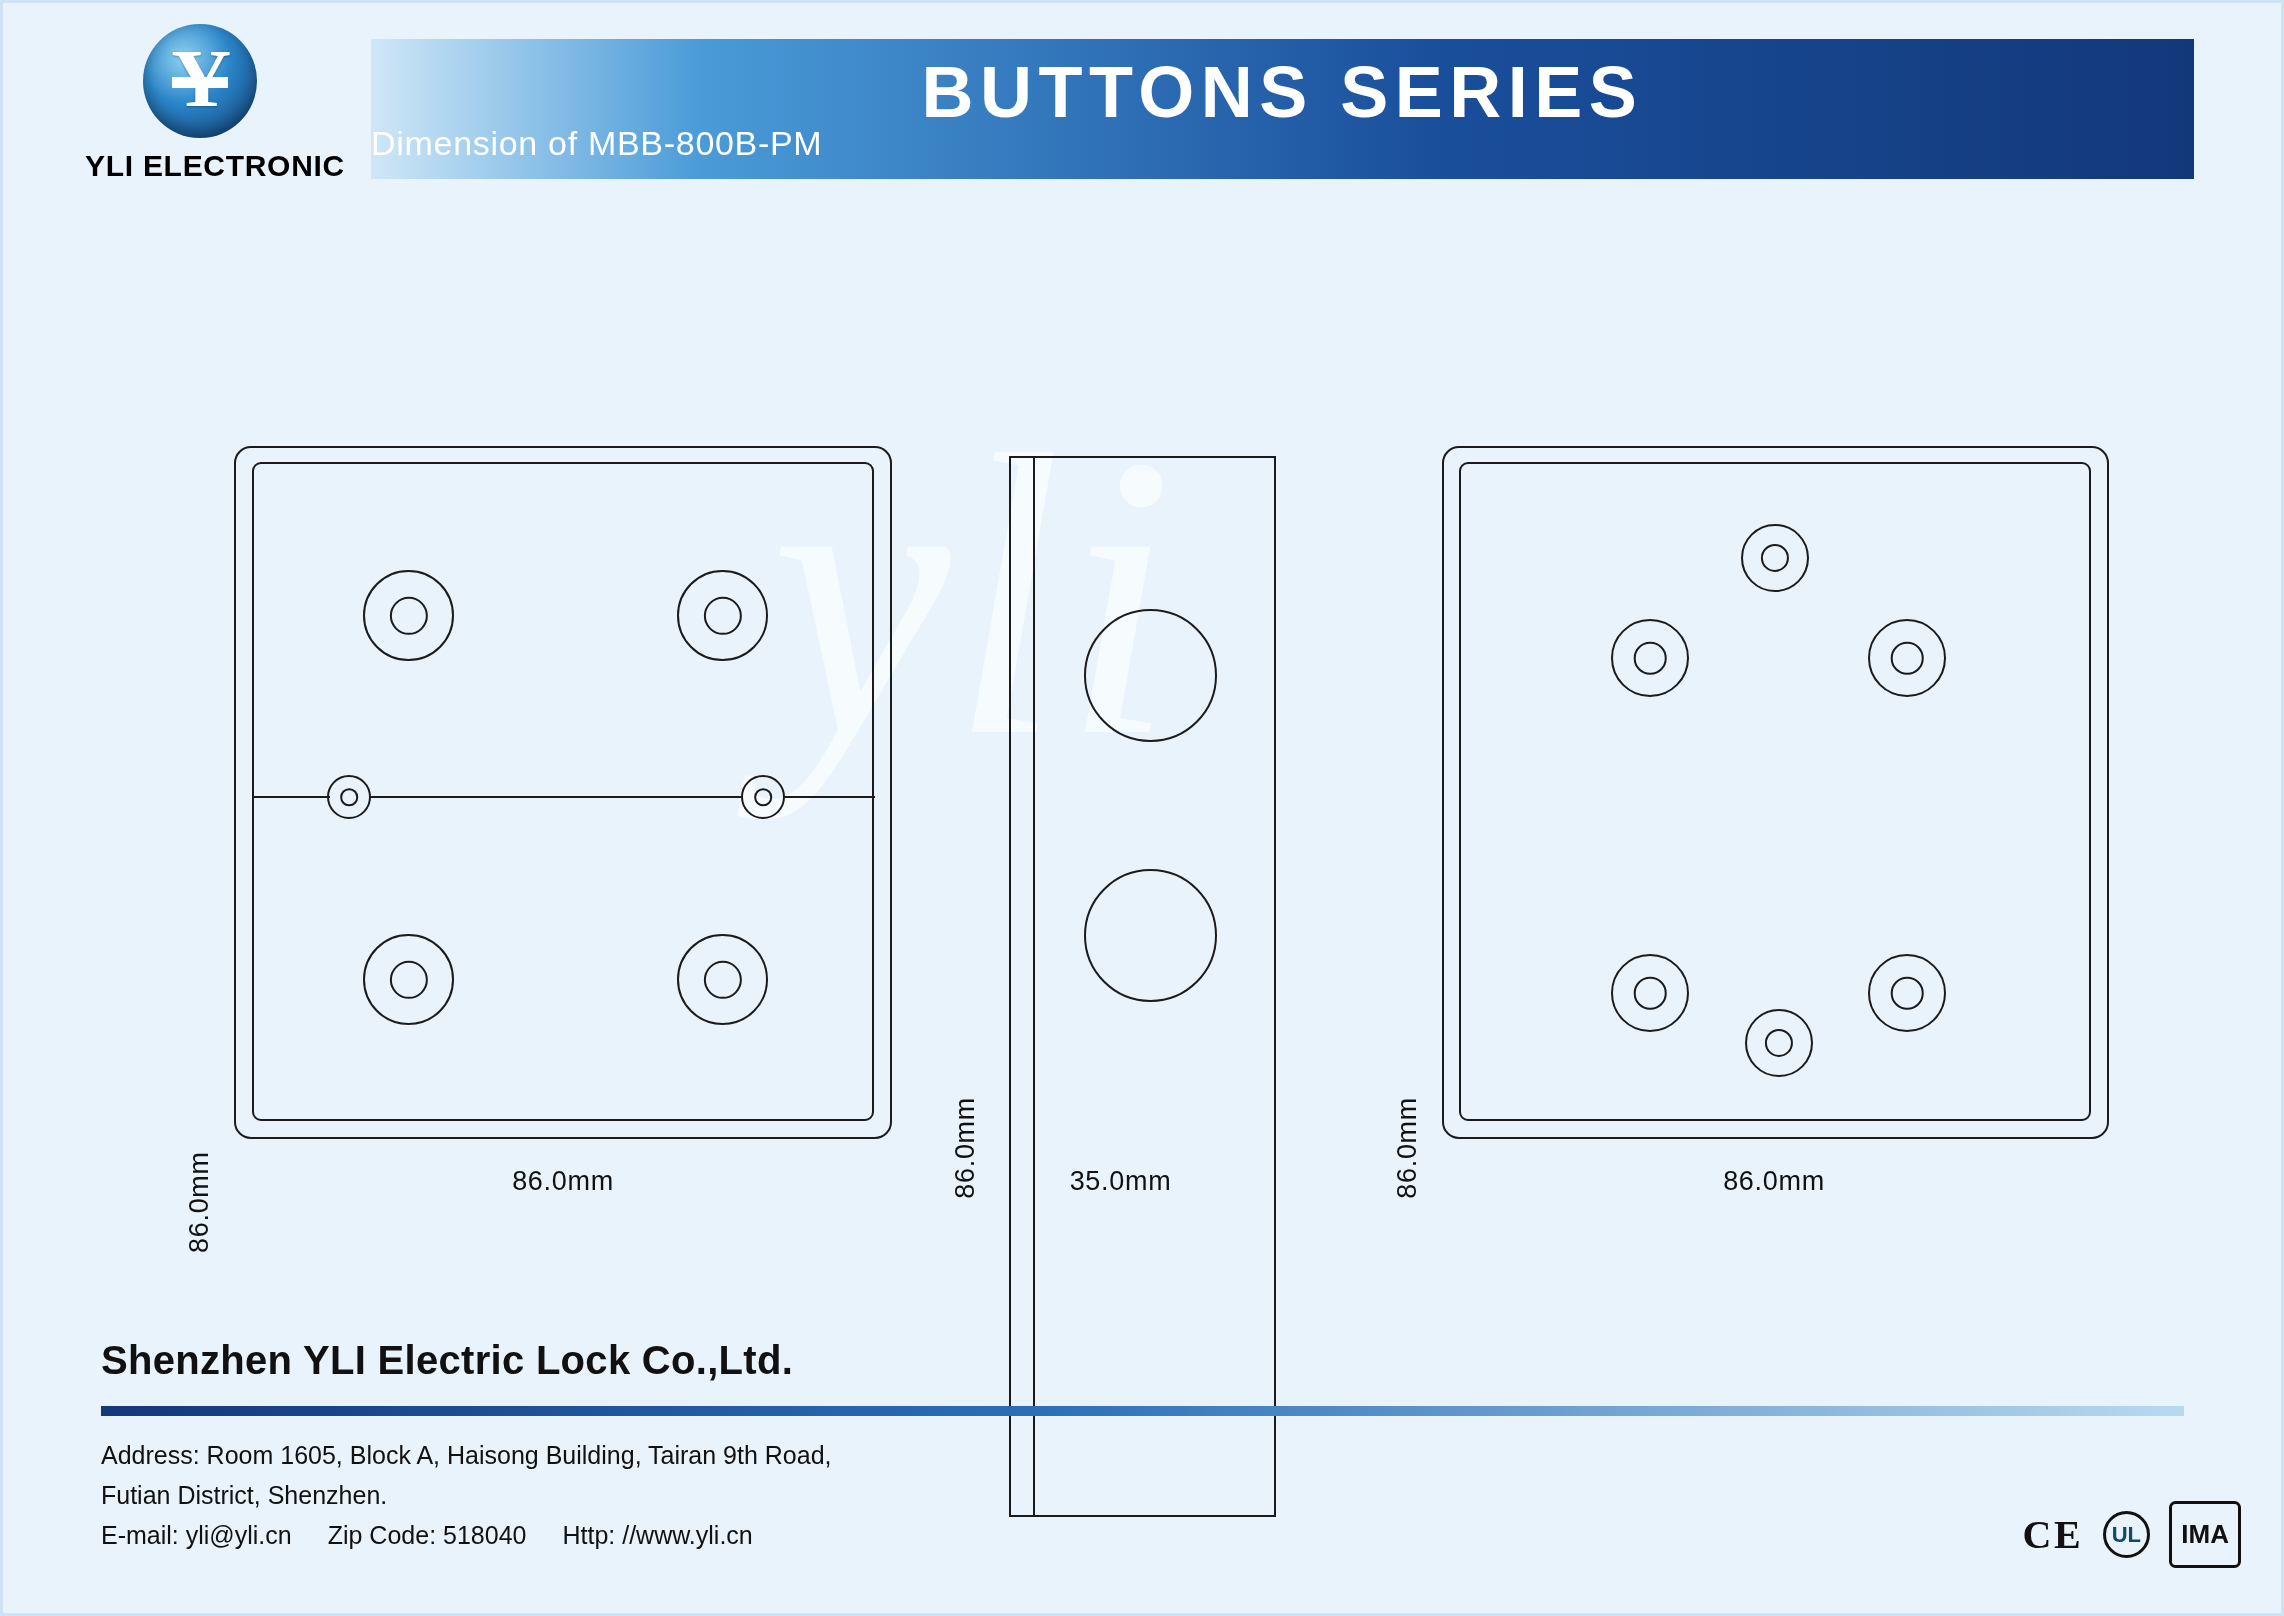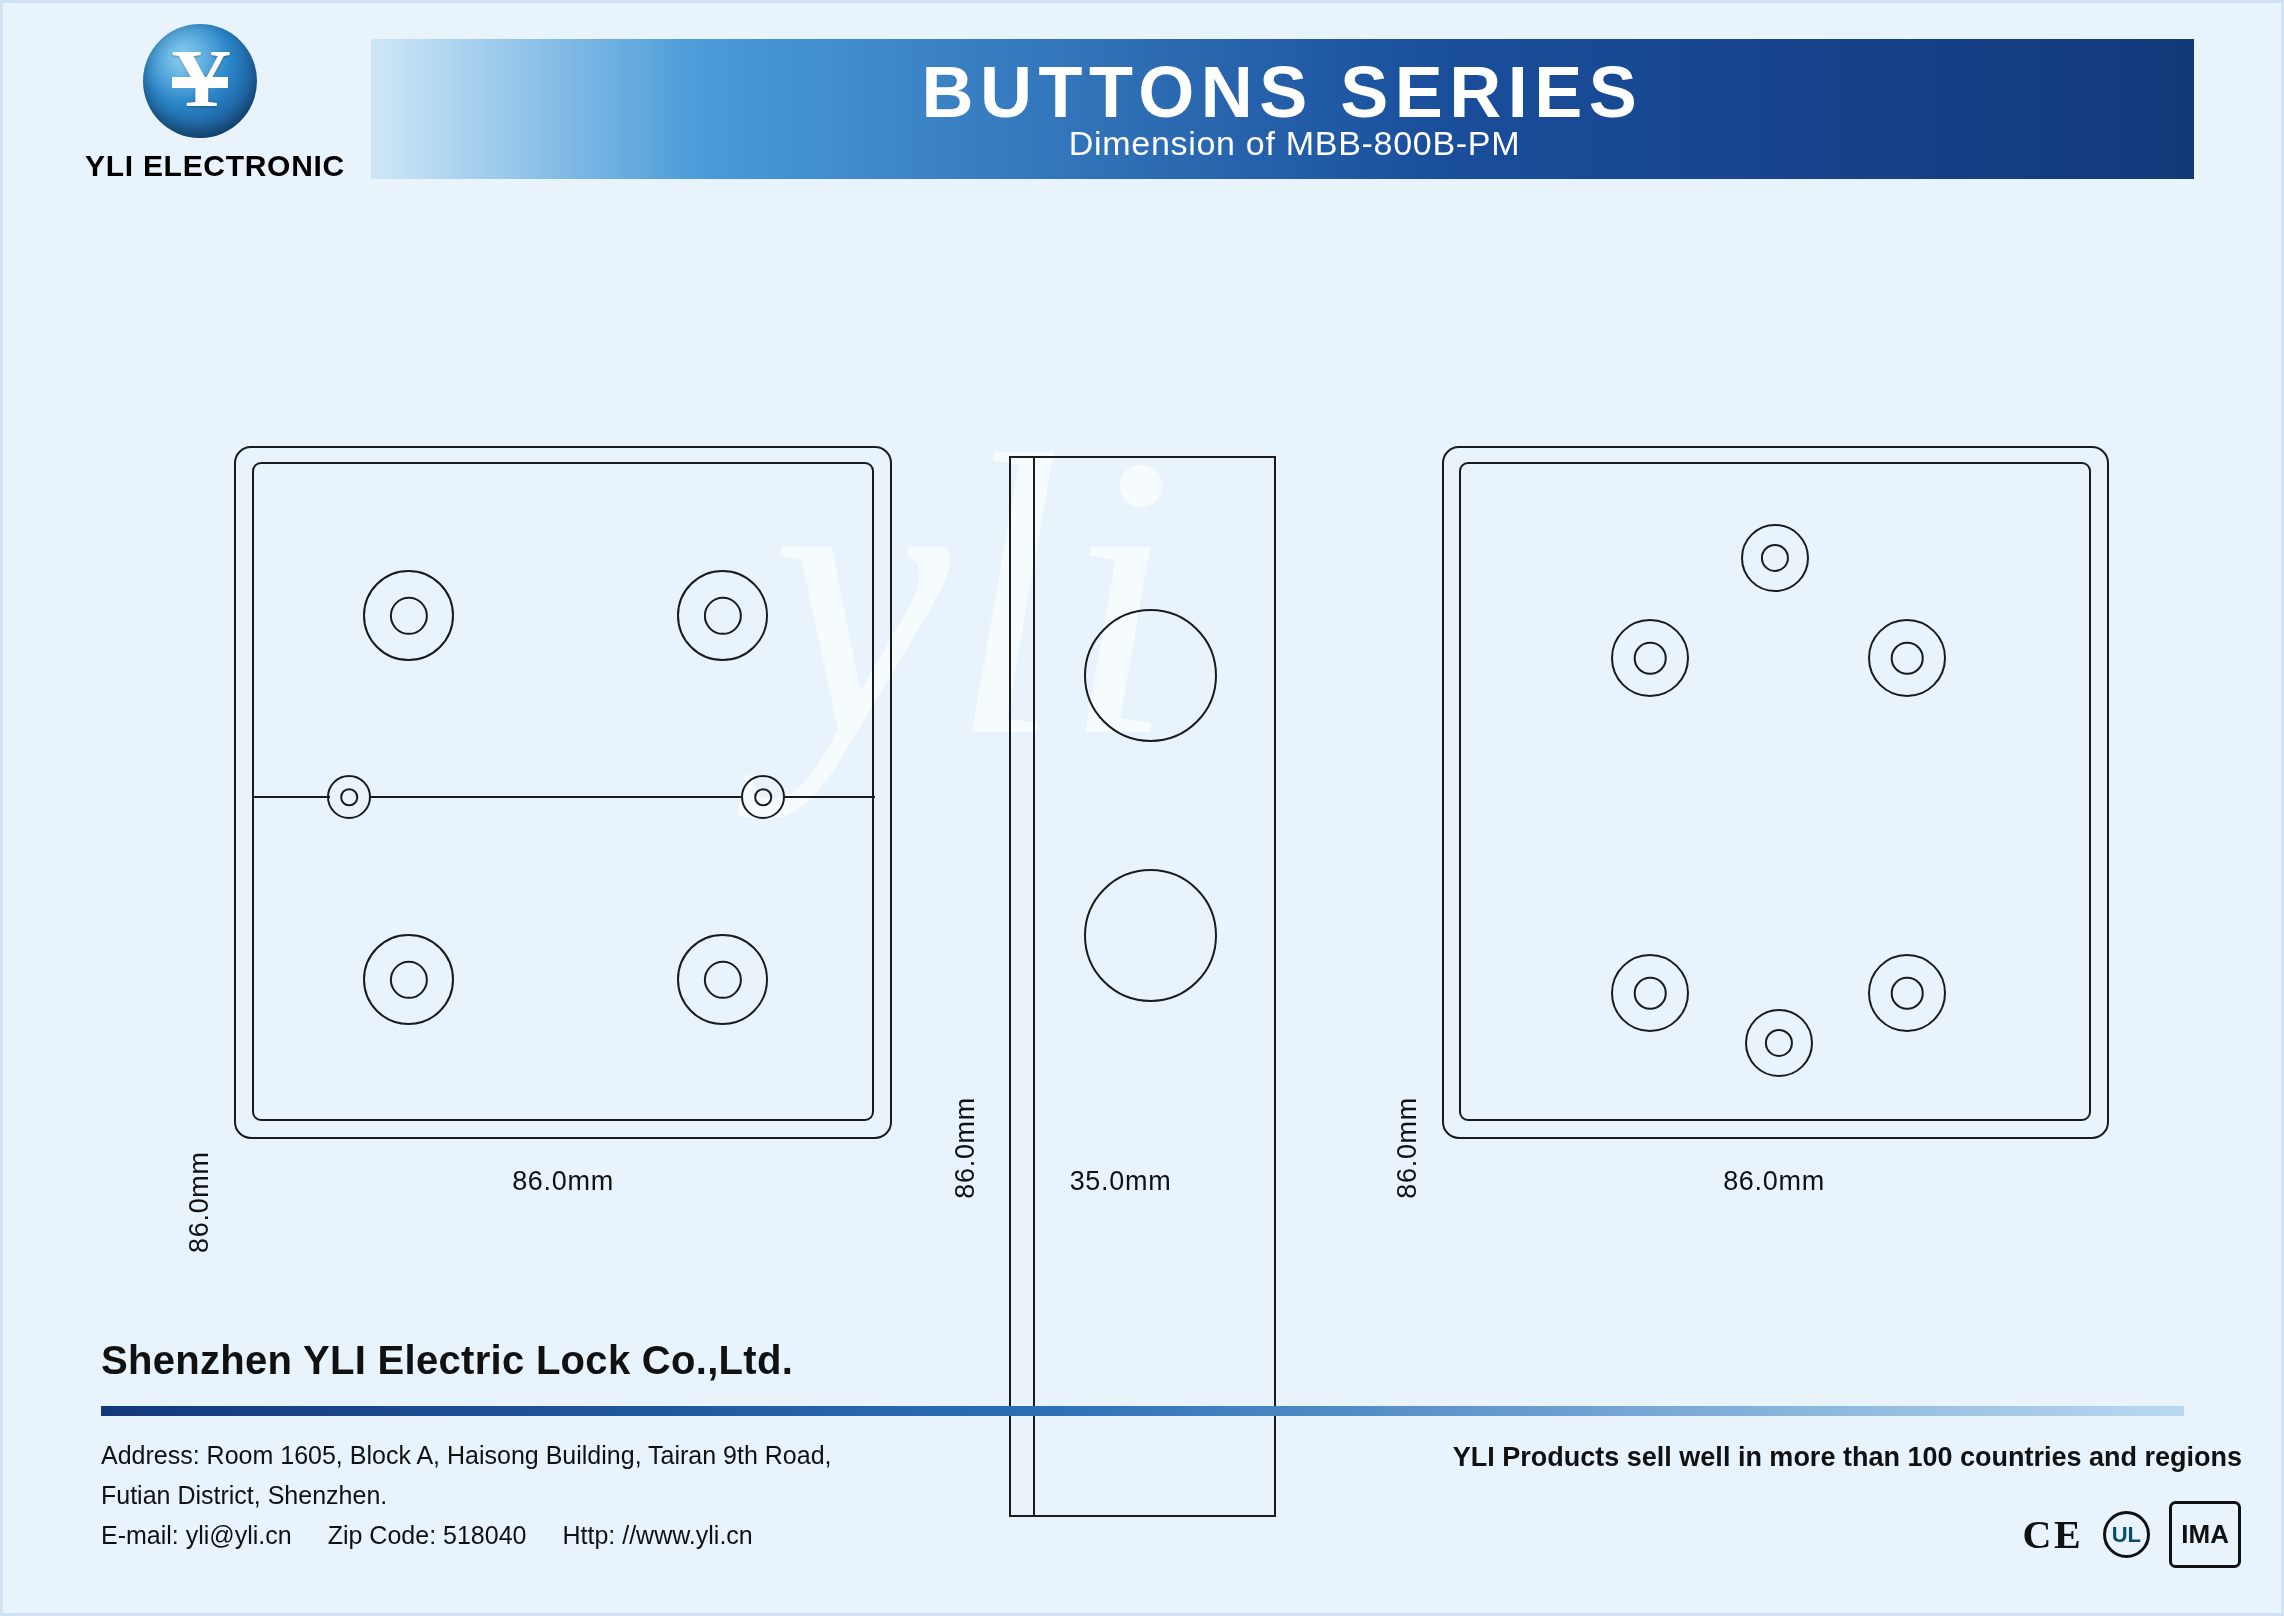--- a/index.html
+++ b/index.html
@@ -95,24 +95,24 @@
     top: 11.7px;
     width: 100%;
     text-align: center;
     font-size: 72px;
     font-weight: bold;
     color: #ffffff;
     letter-spacing: 6.5px;
   }
   .title-sub {
     position: absolute;
-    left: 12px;
+    left: 0;
     top: 85px;
     width: 100%;
-    text-align: center;
+    text-align: left;
     font-size: 34px;
     color: #ffffff;
     letter-spacing: 0.7px;
   }
   
   .watermark {
     position: absolute;
     left: 768px;
     top: 391px;
     width: 912px;
@@ -331,21 +331,20 @@
   <div class="rule"></div>
 
   <div class="addr">
     <div class="row">Address: Room 1605, Block A, Haisong Building, Tairan 9th Road,</div>
     <div class="row">Futian District, Shenzhen.</div>
     <div class="row mail">
       <span>E-mail: yli@yli.cn</span><span class="zip">Zip Code: 518040</span><span class="http">Http: //www.yli.cn</span>
     </div>
   </div>
 
-  <div class="slogan">YLI Products sell well in more than 100 countries and regions</div>
 
   <div class="cert-row">
     <div class="ce">CE</div>
     <div class="ul">UL</div>
     <div class="ima">IMA</div>
   </div>
 
 </div>
 
 

